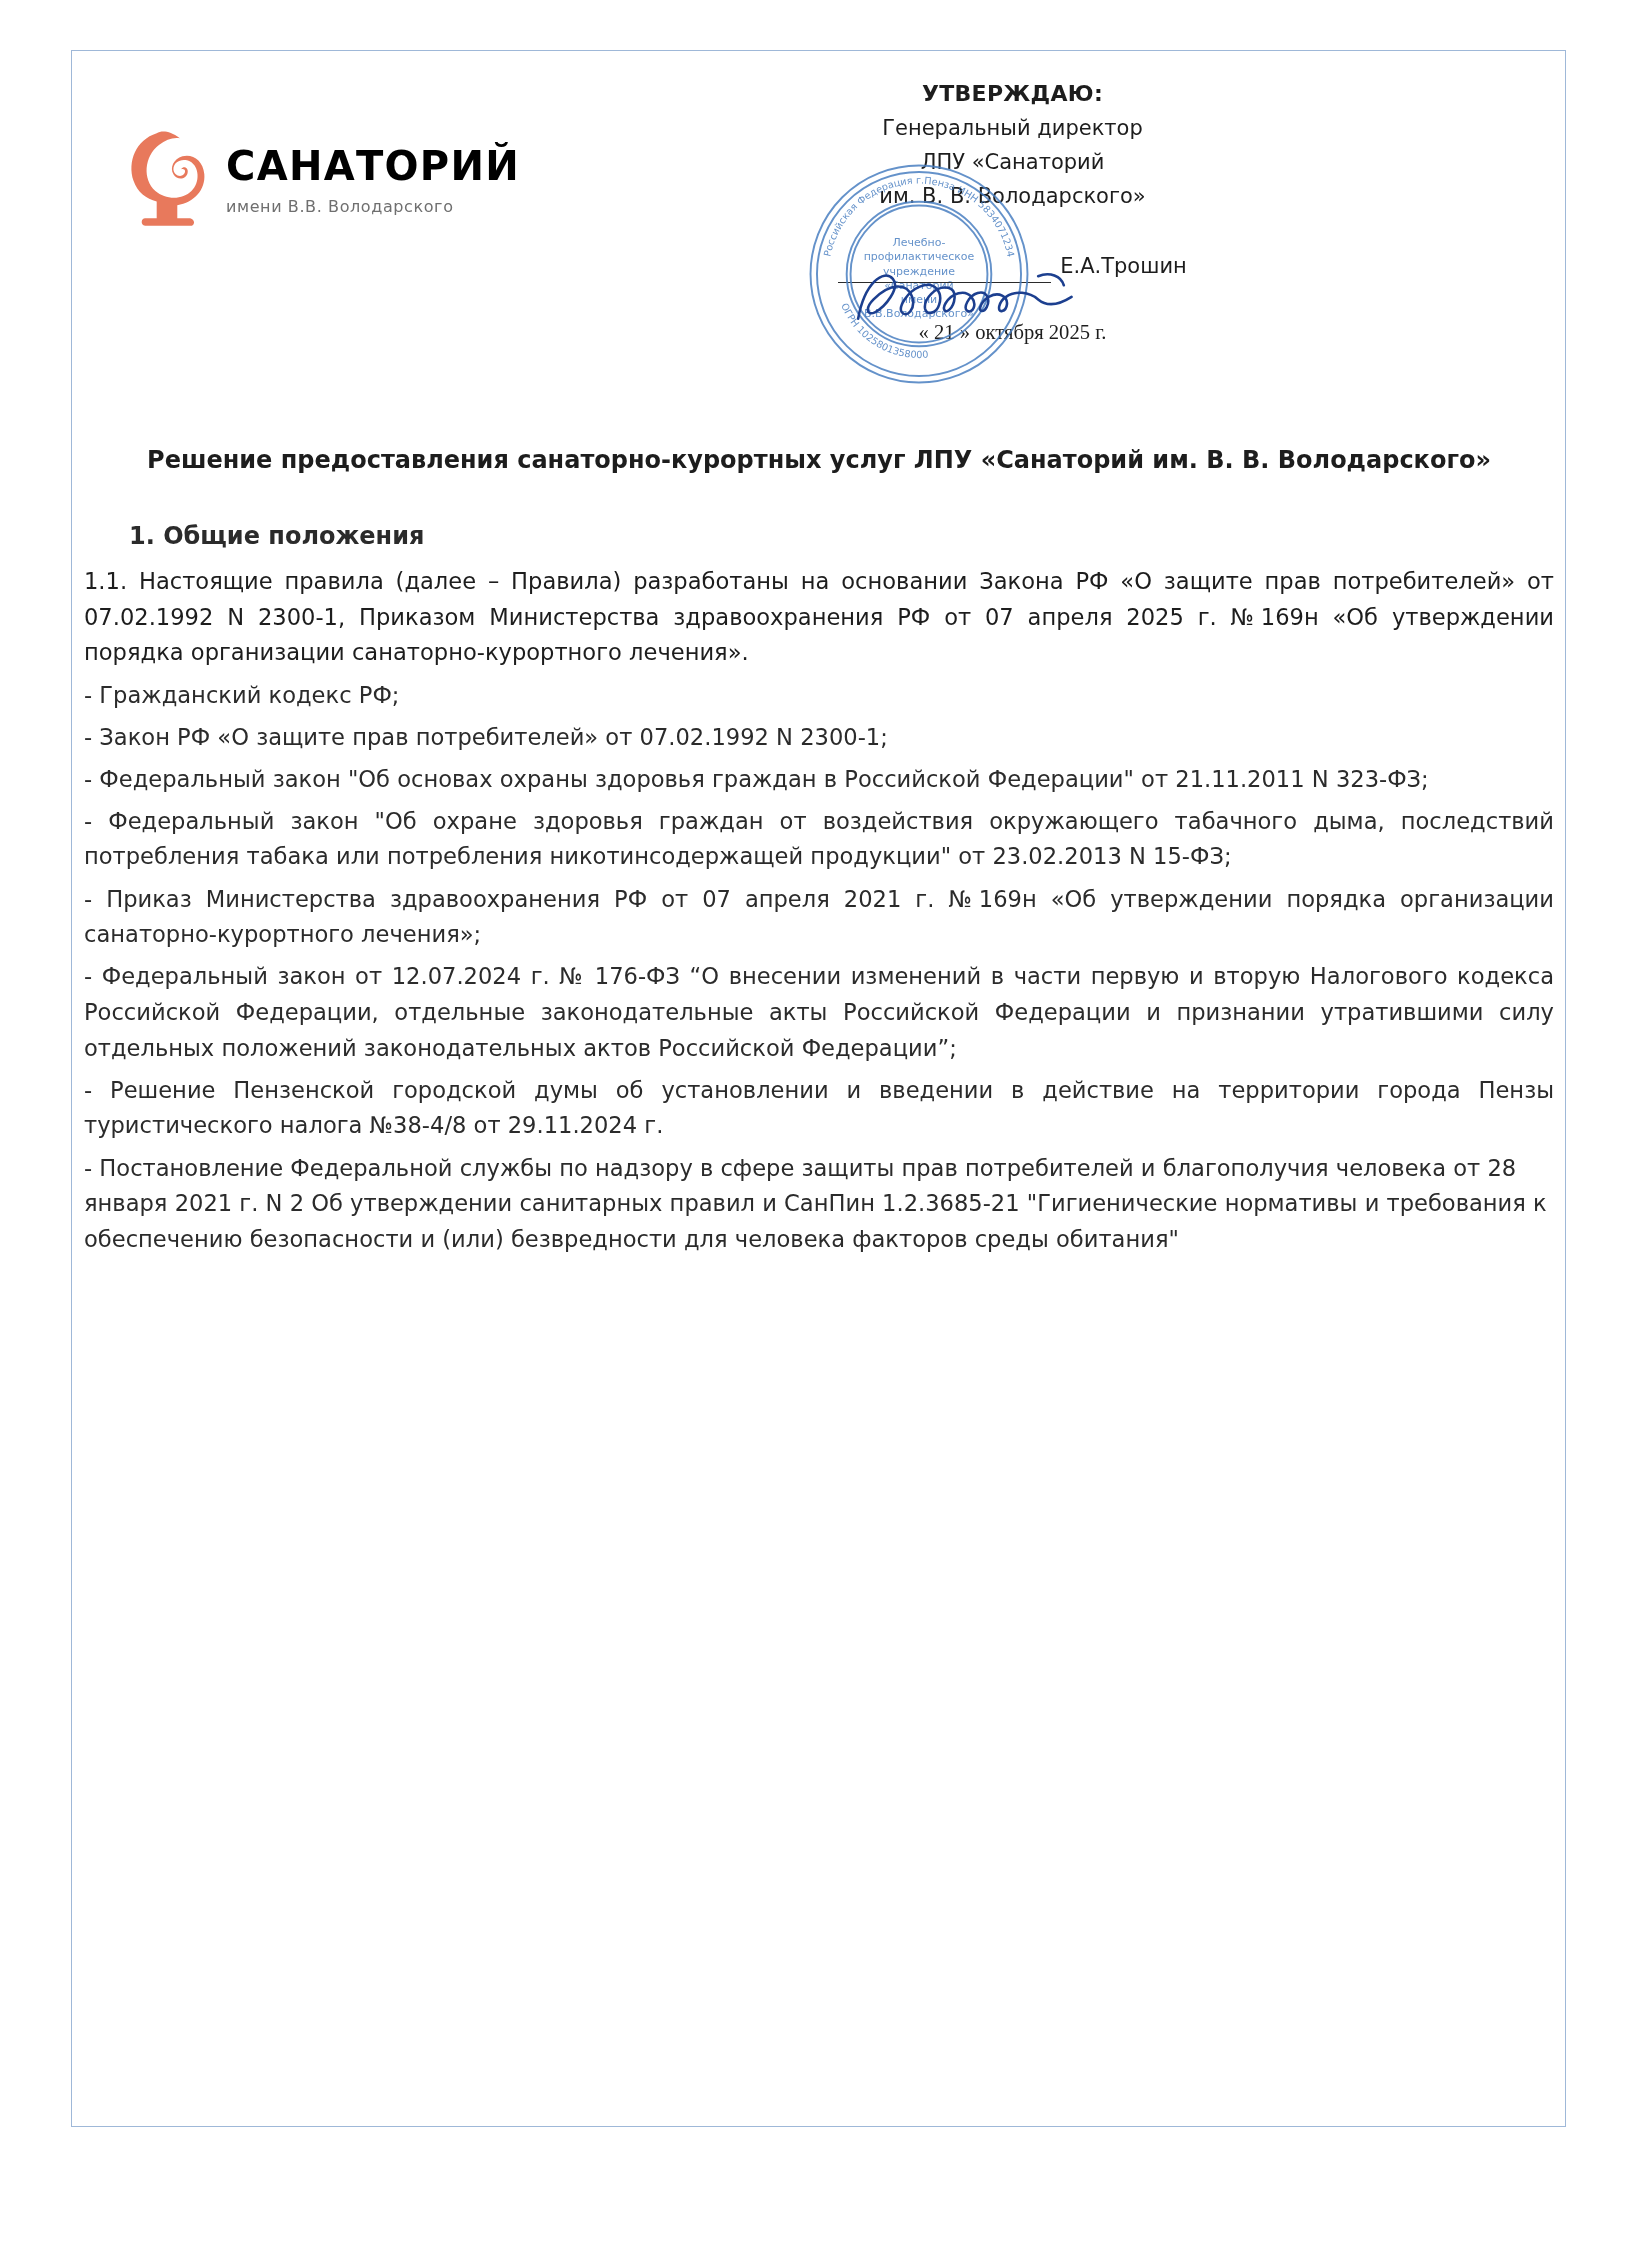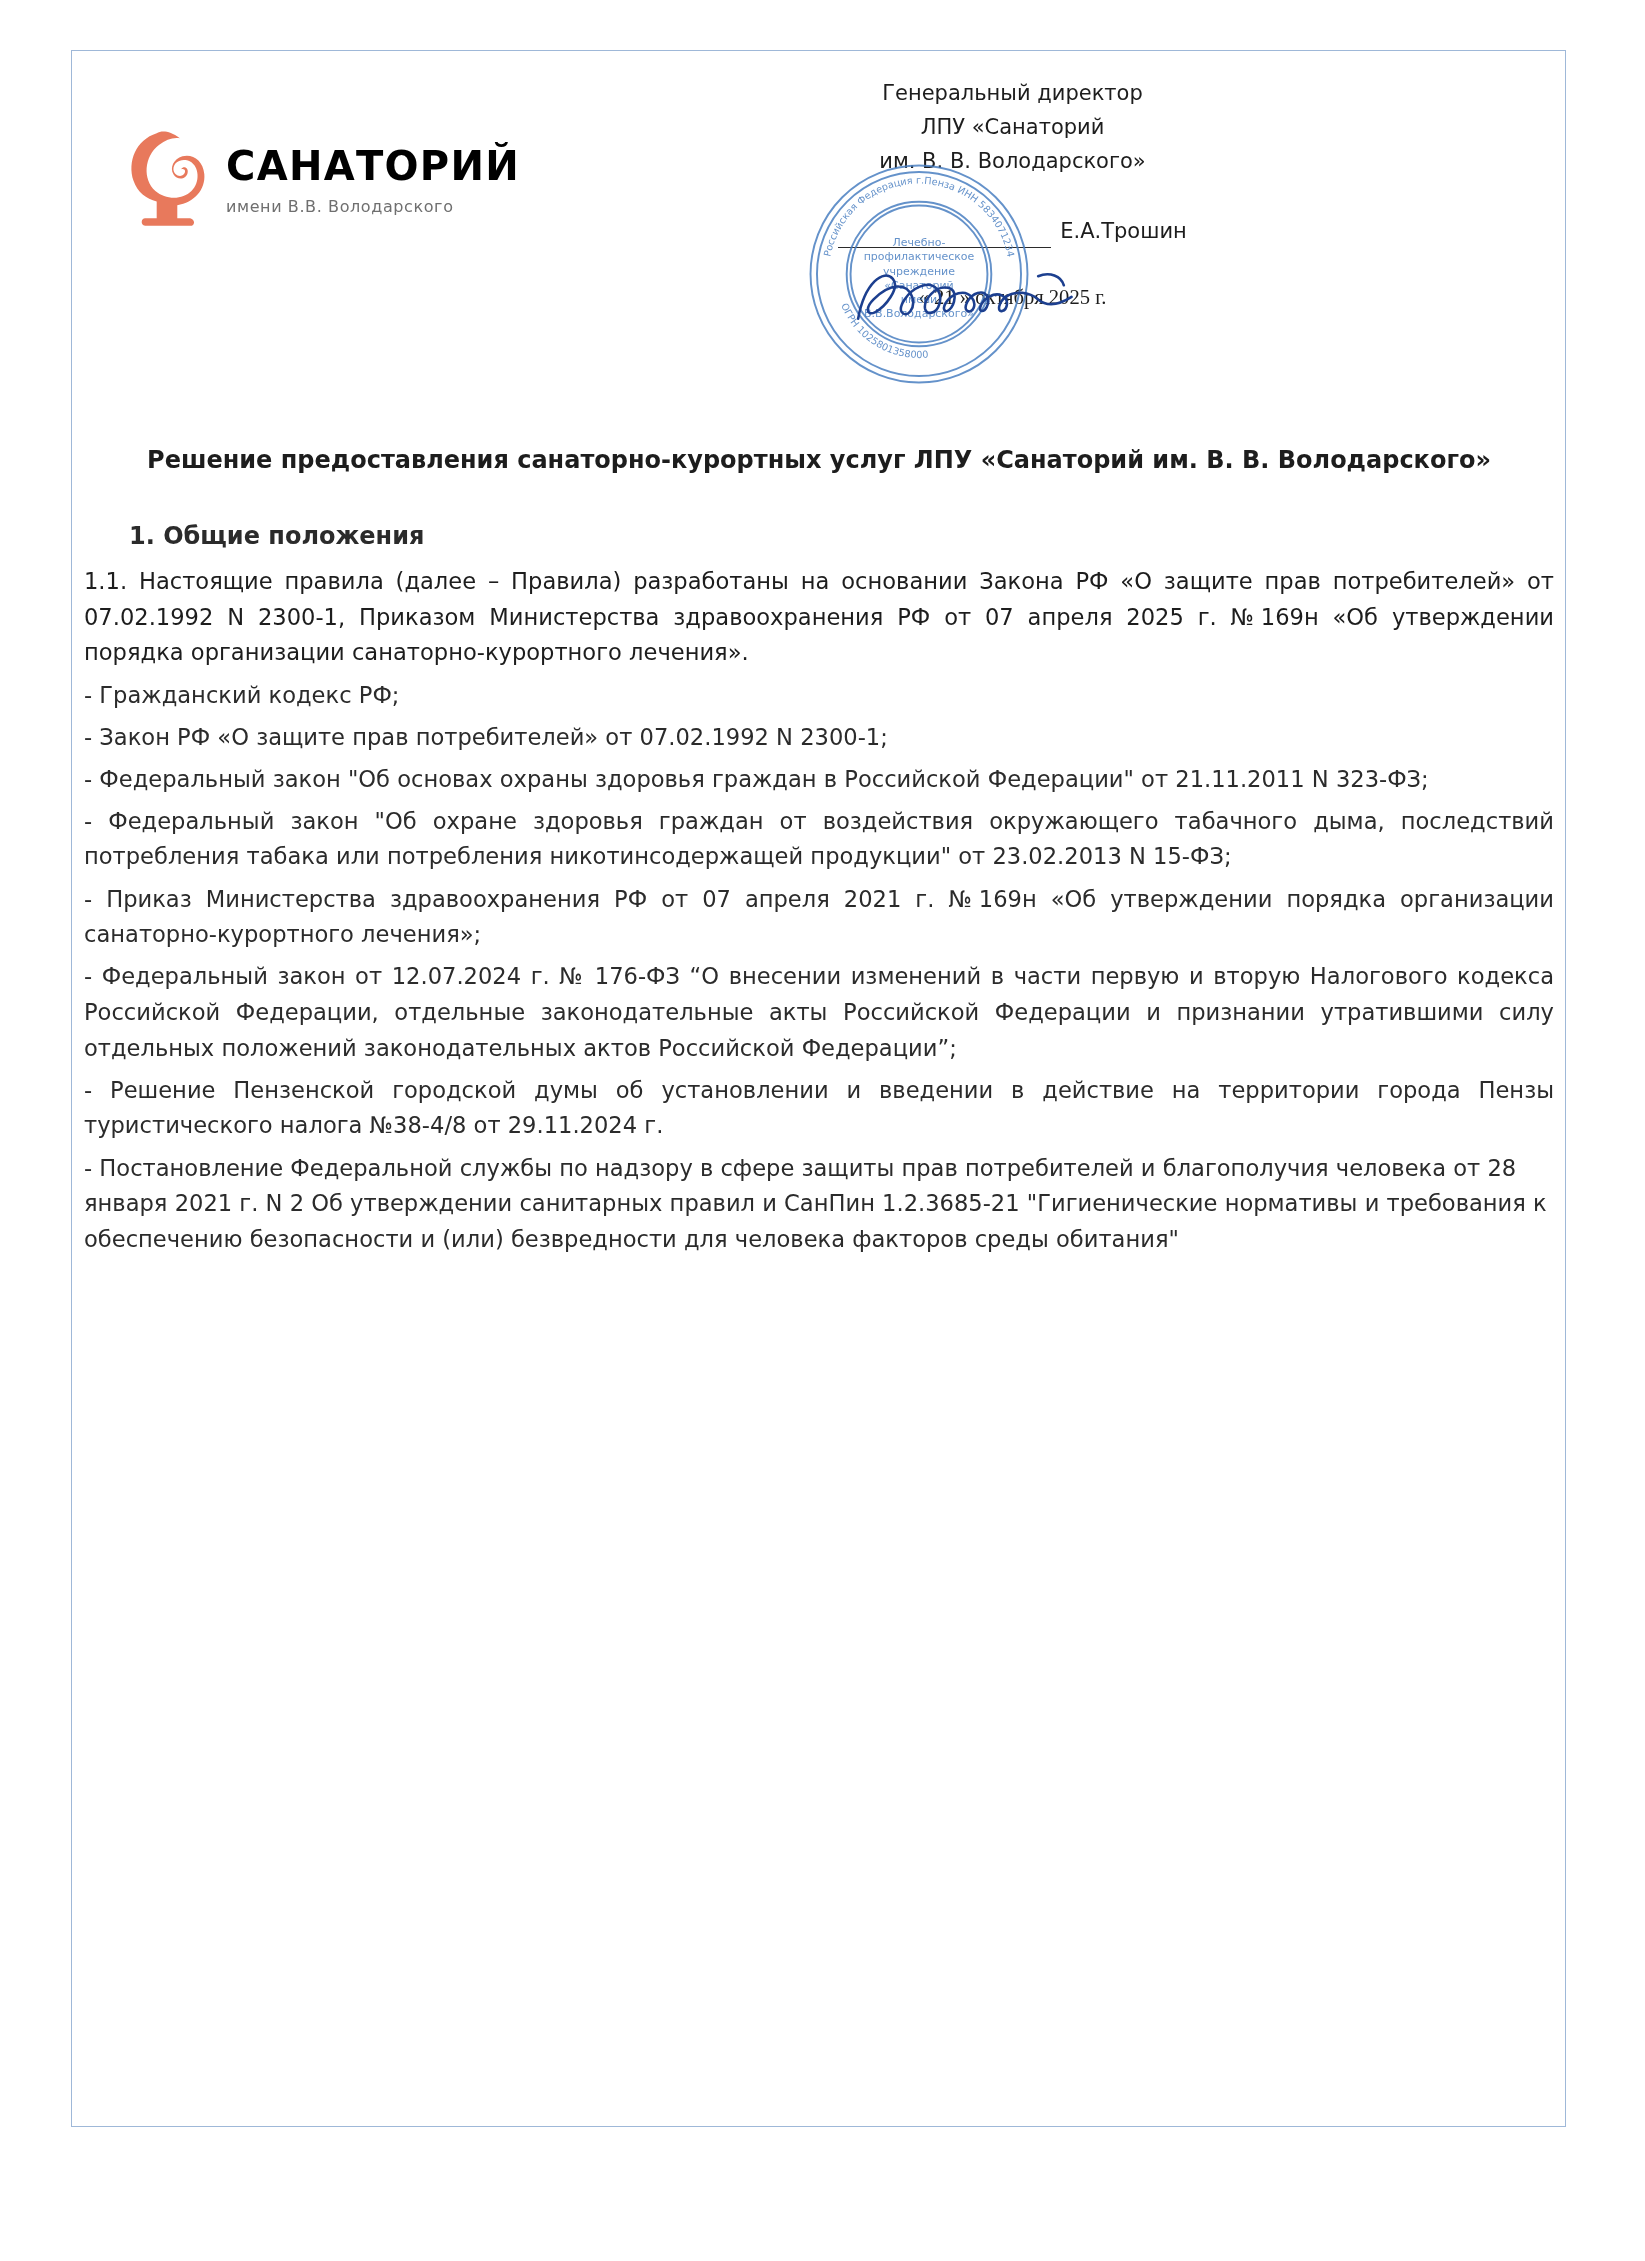--- a/index.html
+++ b/index.html
@@ -193,20 +193,21 @@
             <circle cx="60" cy="44" r="5" fill="#ffffff"></circle>
           </svg>
         </div>
         <div class="logo-text">
           <div class="logo-main">САНАТОРИЙ</div>
           <div class="logo-sub">имени В.В. Володарского</div>
         </div>
       </div>
 
       <div class="approve-block">
+        <div class="approve-title">УТВЕРЖДАЮ:</div>
         <span class="approve-line">Генеральный директор</span>
         <span class="approve-line">ЛПУ «Санаторий</span>
         <span class="approve-line">им. В. В. Володарского»</span>
         <div class="sign-row">
           <span class="sign-line"></span><span class="sign-name">Е.А.Трошин</span>
         </div>
         <div class="date-line">« 21 » октября 2025 г.</div>
       </div>
 
       <div class="seal">

